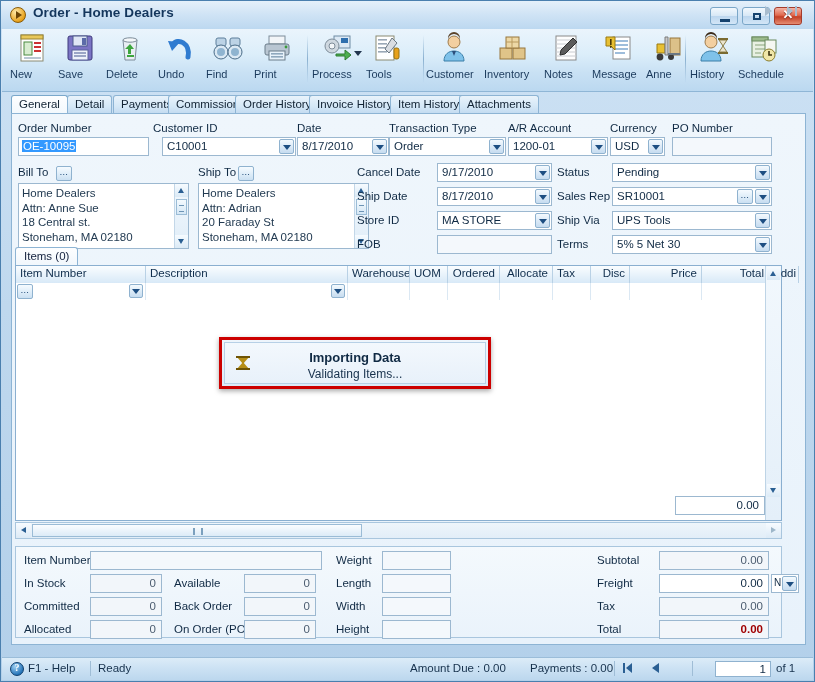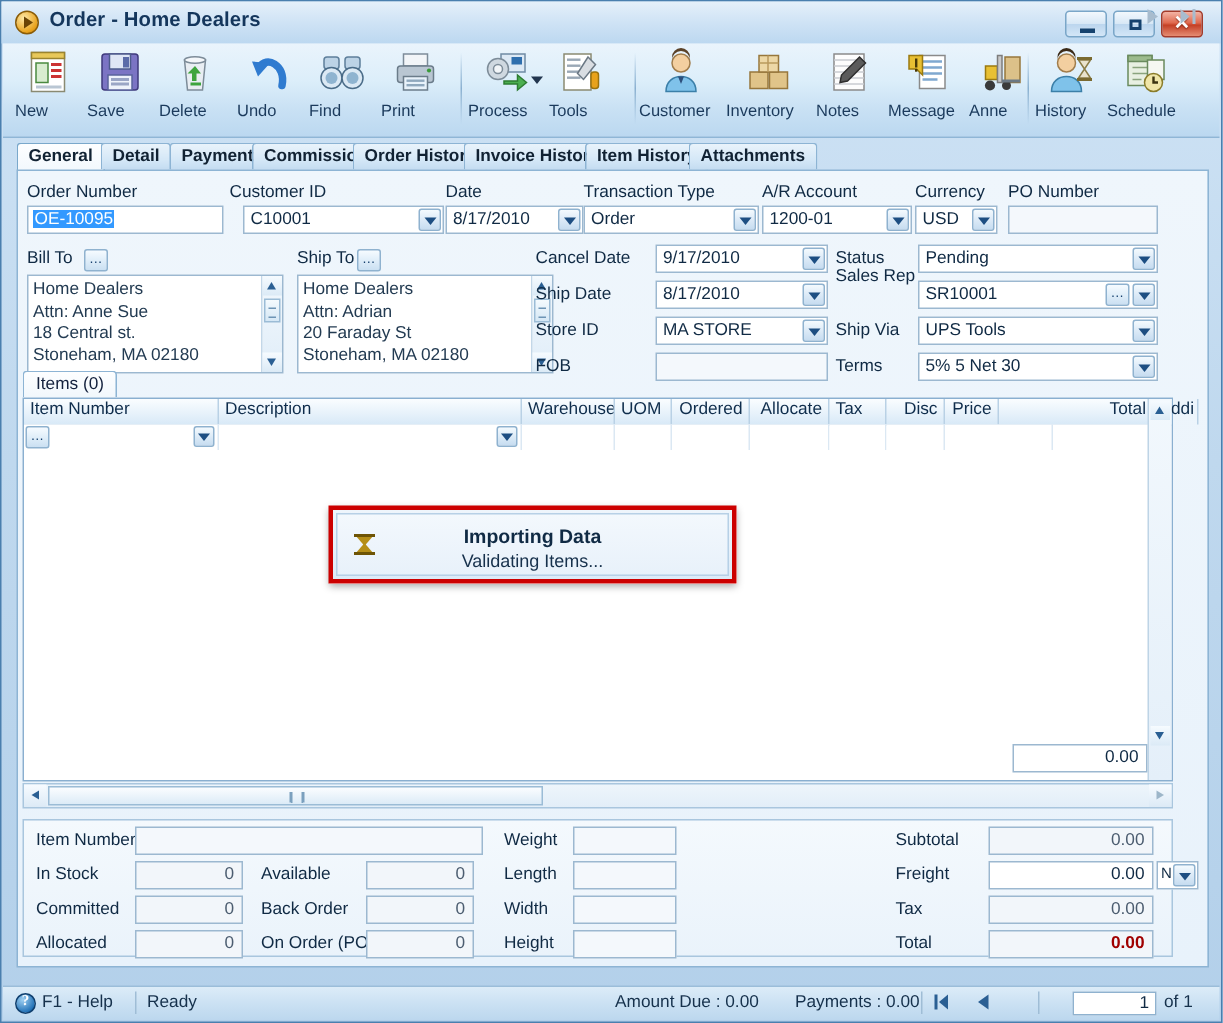--- a/index.html
+++ b/index.html
@@ -60,21 +60,21 @@
   .tbtn{
     position:absolute;top:3px;height:56px;text-align:center;cursor:default;
   }
   .tbtn .ic{position:relative;width:100%;height:34px;}
   .tbtn .lbl{display:block;margin-top:2px;font-size:11px;color:#1b3a5c;}
   .tsep{position:absolute;top:6px;width:1px;height:48px;
     background:linear-gradient(180deg,rgba(255,255,255,0),#8ab0d0,rgba(255,255,255,0));}
   .dropcaret{position:absolute;top:22px;width:0;height:0;
     border-left:4px solid transparent;border-right:4px solid transparent;border-top:5px solid #22364f;}
   
-  #tabstrip{position:absolute;left:10px;top:94px;width:795px;height:18px;font-weight:bold;}
+  #tabstrip{position:absolute;left:10px;top:94px;width:795px;height:18px;}
   .tab{
     position:absolute;top:0;height:18px;box-sizing:border-box;
     border:1px solid #8db4d4;border-bottom:none;border-radius:3px 3px 0 0;
     background:linear-gradient(180deg,#e9f3fb 0%,#d5e8f7 60%,#c4dcf1 100%);
     padding:2px 7px 0 7px;font-size:11.5px;color:#123;
     white-space:nowrap;
   }
   .tab.active{
     background:linear-gradient(180deg,#fdfeff 0%,#f2f8fd 100%);
     border-color:#7aa8cb;height:19px;
@@ -543,21 +543,21 @@
       <span class="arw"></span>
     </div>
     <div class="lbl" style="left:345px;top:124px">FOB</div>
     <div class="fld ro" style="left:425px;top:121px;width:115px"></div>
 
     <div class="lbl" style="left:545px;top:52px">Status</div>
     <div class="combo" style="left:600px;top:49px;width:160px">
       <span class="val">Pending</span>
       <span class="arw"></span>
     </div>
-    <div class="lbl" style="left:545px;top:64px">Sales Rep</div>
+    <div class="lbl" style="left:545px;top:76px">Sales Rep</div>
     <div class="combo" style="left:600px;top:73px;width:160px">
       <span class="val">SR10001</span>
       <span class="ellbtn" style="right:18px;top:1px;border:1px solid #8fb2cf">…</span>
       <span class="arw"></span>
     </div>
     <div class="lbl" style="left:545px;top:100px">Ship Via</div>
     <div class="combo" style="left:600px;top:97px;width:160px">
       <span class="val">UPS Tools</span>
       <span class="arw"></span>
     </div>
@@ -573,21 +573,21 @@
   <div id="grid">
     <div id="gridhead">
       <div class="gh" style="left:0px;width:130px">Item Number</div>
       <div class="gh" style="left:130px;width:202px">Description</div>
       <div class="gh" style="left:332px;width:62px">Warehouse</div>
       <div class="gh" style="left:394px;width:38px">UOM</div>
       <div class="gh r" style="left:432px;width:52px">Ordered</div>
       <div class="gh r" style="left:484px;width:53px">Allocate</div>
       <div class="gh" style="left:537px;width:38px">Tax</div>
       <div class="gh r" style="left:575px;width:39px">Disc</div>
-      <div class="gh r" style="left:578px;width:72px">Price</div>
+      <div class="gh r" style="left:614px;width:72px">Price</div>
       <div class="gh r" style="left:686px;width:67px">Total</div>
       <div class="gh" style="left:753px;width:30px">Addi</div>
     </div>
 
     <div class="gcell" style="left:0px;width:130px">
       <span class="ellbtn" style="left:1px;top:1px">…</span>
       <span class="arw" style="position:absolute;right:2px;top:1px;width:14px;height:14px;background:linear-gradient(180deg,#f4fafe,#c6dcf0);border:1px solid #8fb2cf;box-sizing:border-box;border-radius:2px">
         <span style="position:absolute;left:2px;top:4px;width:0;height:0;border-left:4px solid transparent;border-right:4px solid transparent;border-top:5px solid #1d4e82"></span>
       </span>
     </div>

